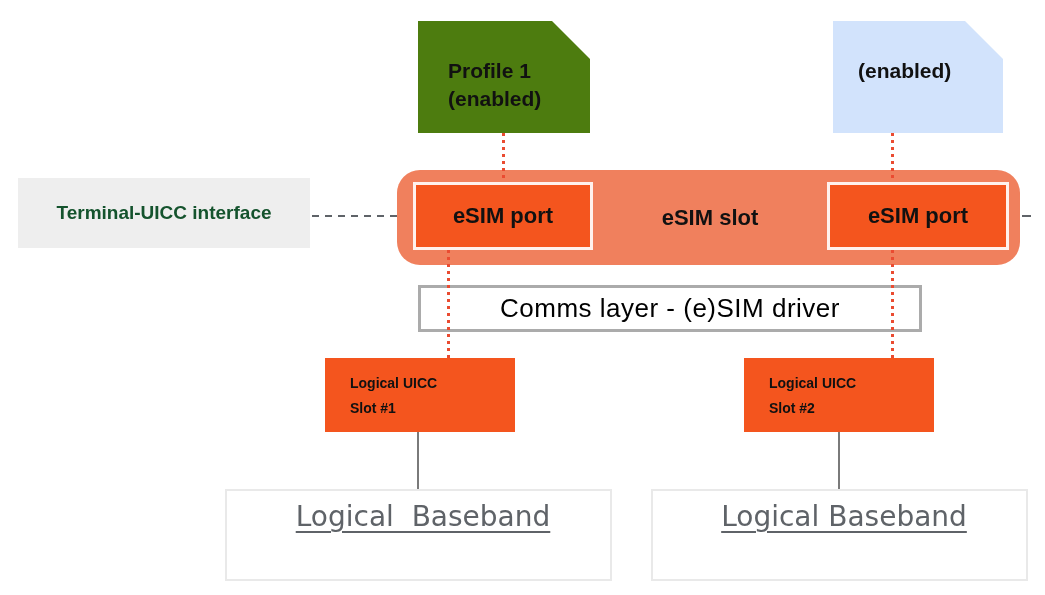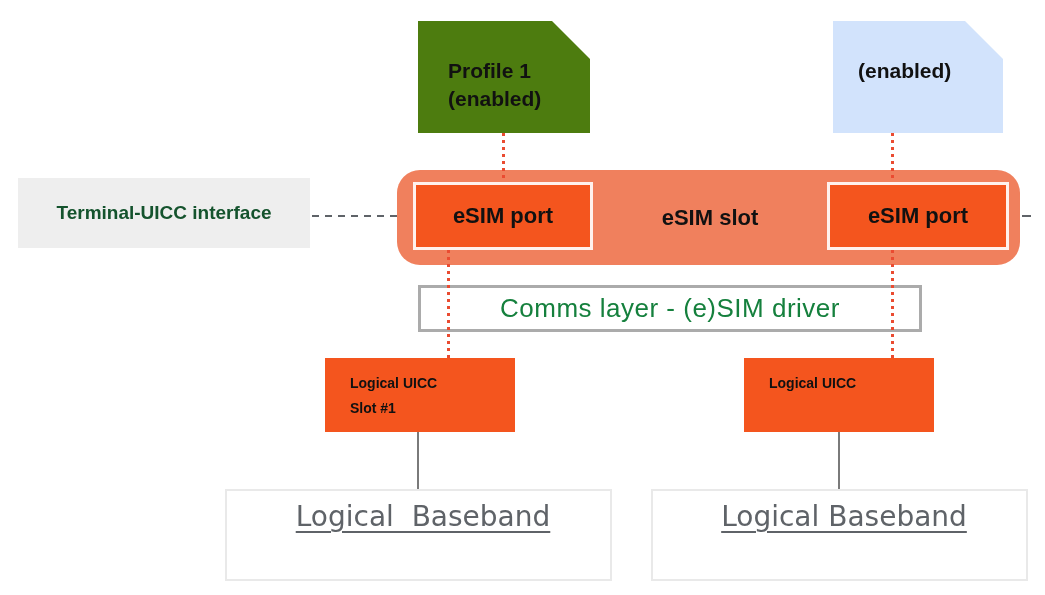--- a/index.html
+++ b/index.html
@@ -71,21 +71,21 @@
 
   
   #comms-box {
     position: absolute;
     left: 418px; top: 285px;
     width: 504px; height: 47px;
     box-sizing: border-box;
     border: 3px solid #ababab;
     background: #ffffff;
     display: flex; align-items: center; justify-content: center;
-    color: #15803d; font-size: 26px; letter-spacing: 0.5px;
+    color: #000000; font-size: 26px; letter-spacing: 0.5px;
     z-index: 1;
   }
 
   
   .vdot {
     position: absolute;
     width: 3px;
     background: repeating-linear-gradient(to bottom, #ea4b31 0 3px, transparent 3px 7px);
     z-index: 5;
   }
@@ -175,20 +175,21 @@
   <div class="vdot" id="red-profile2"></div>
   <div class="vdot" id="red-port1"></div>
   <div class="vdot" id="red-port2"></div>
 
   <div class="uicc-box" id="uicc1" style="background-color: rgb(244, 85, 30);">
     <div>Logical UICC</div>
     <div>Slot #1</div>
   </div>
   <div class="uicc-box" id="uicc2" style="background-color: rgb(244, 85, 30);">
     <div>Logical UICC</div>
+    <div>Slot #2</div>
   </div>
 
   <div class="vline" id="conn1"></div>
   <div class="vline" id="conn2"></div>
 
   <div class="baseband-box" id="baseband1">
     <span class="baseband-label">Logical  Baseband</span>
   </div>
   <div class="baseband-box" id="baseband2">
     <span class="baseband-label">Logical Baseband</span>

